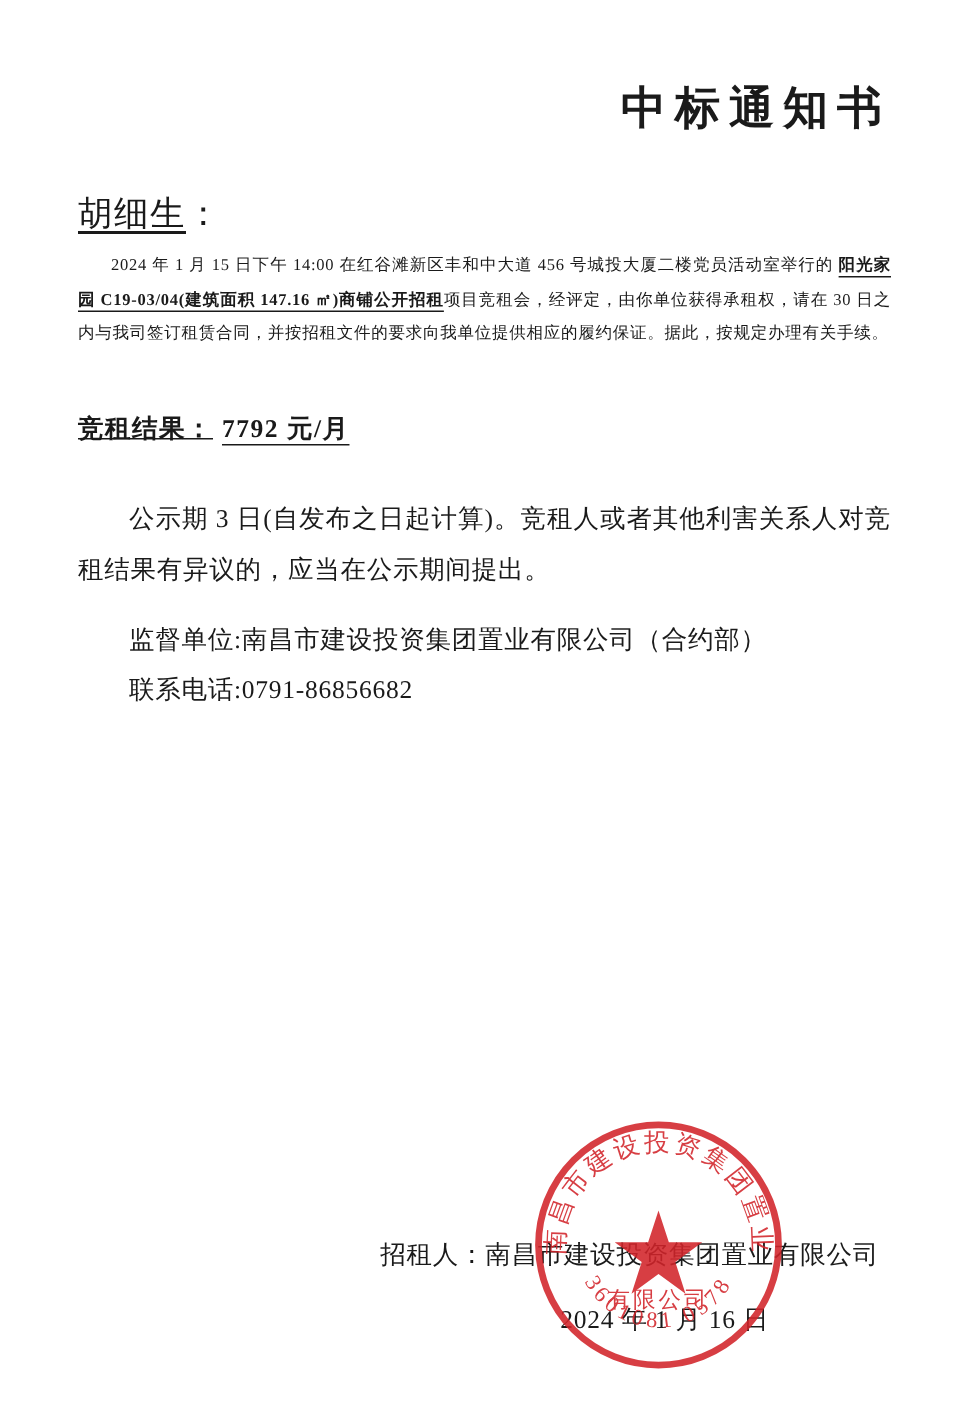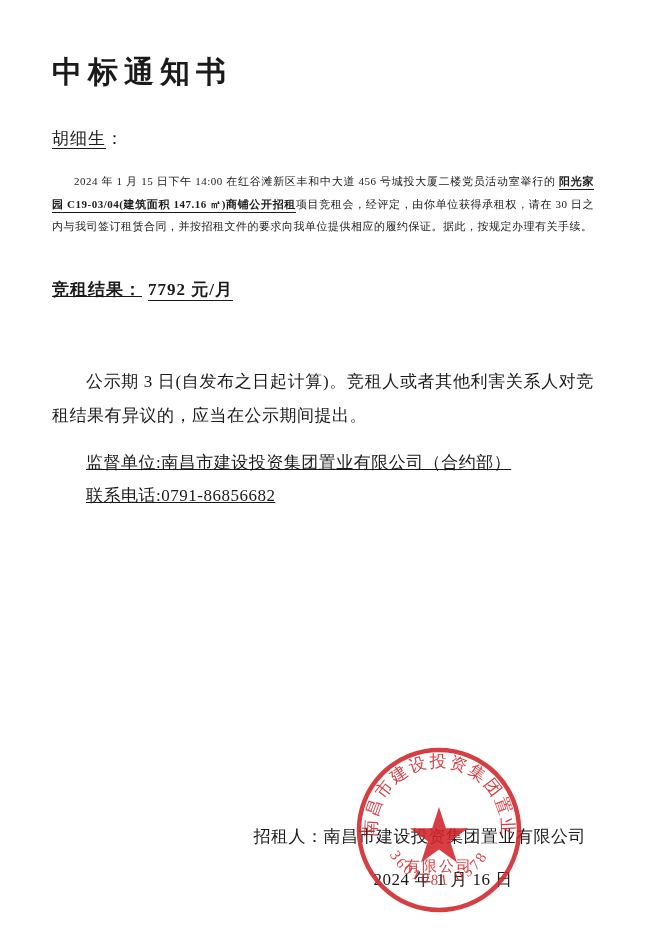--- a/index.html
+++ b/index.html
@@ -16,31 +16,31 @@
     overflow: hidden;
   }
   .page {
     position: relative;
     width: 646px;
     height: 935px;
     box-sizing: border-box;
     padding: 0 52px;
   }
   .doc-title {
-    text-align: left;
+    text-align: right;
     font-size: 30px;
     letter-spacing: 6px;
     font-weight: 700;
     margin-top: 52px;
     margin-bottom: 34px;
     font-family: "Liberation Serif", "DejaVu Serif", serif;
   }
   .salutation {
-    font-size: 17px;
-    margin: 22px 0 20px 0;
+    font-size: 23px;
+    margin: 22px 0 8px 0;
     letter-spacing: 1px;
   }
   .salutation .name {
     text-decoration: underline;
     text-underline-offset: 4px;
   }
   .body-para {
     font-size: 11px;
     line-height: 2.05;
     text-align: justify;
@@ -67,28 +67,27 @@
     text-decoration: underline;
     text-underline-offset: 5px;
     padding: 0 6px;
   }
   .spaced-para {
     font-size: 17px;
     line-height: 2.05;
     text-align: justify;
     text-indent: 2em;
     letter-spacing: 0.5px;
-    margin-top: 64px;
+    margin-top: 32px;
   }
   .info-line {
     font-size: 17px;
     text-indent: 2em;
     letter-spacing: 0.5px;
     margin-top: 10px;
-    text-decoration: underline;
   }
   .signature-block {
     position: absolute;
     right: 60px;
     bottom: 96px;
     text-align: left;
     font-size: 17px;
     letter-spacing: 0.5px;
     z-index: 1;
   }

